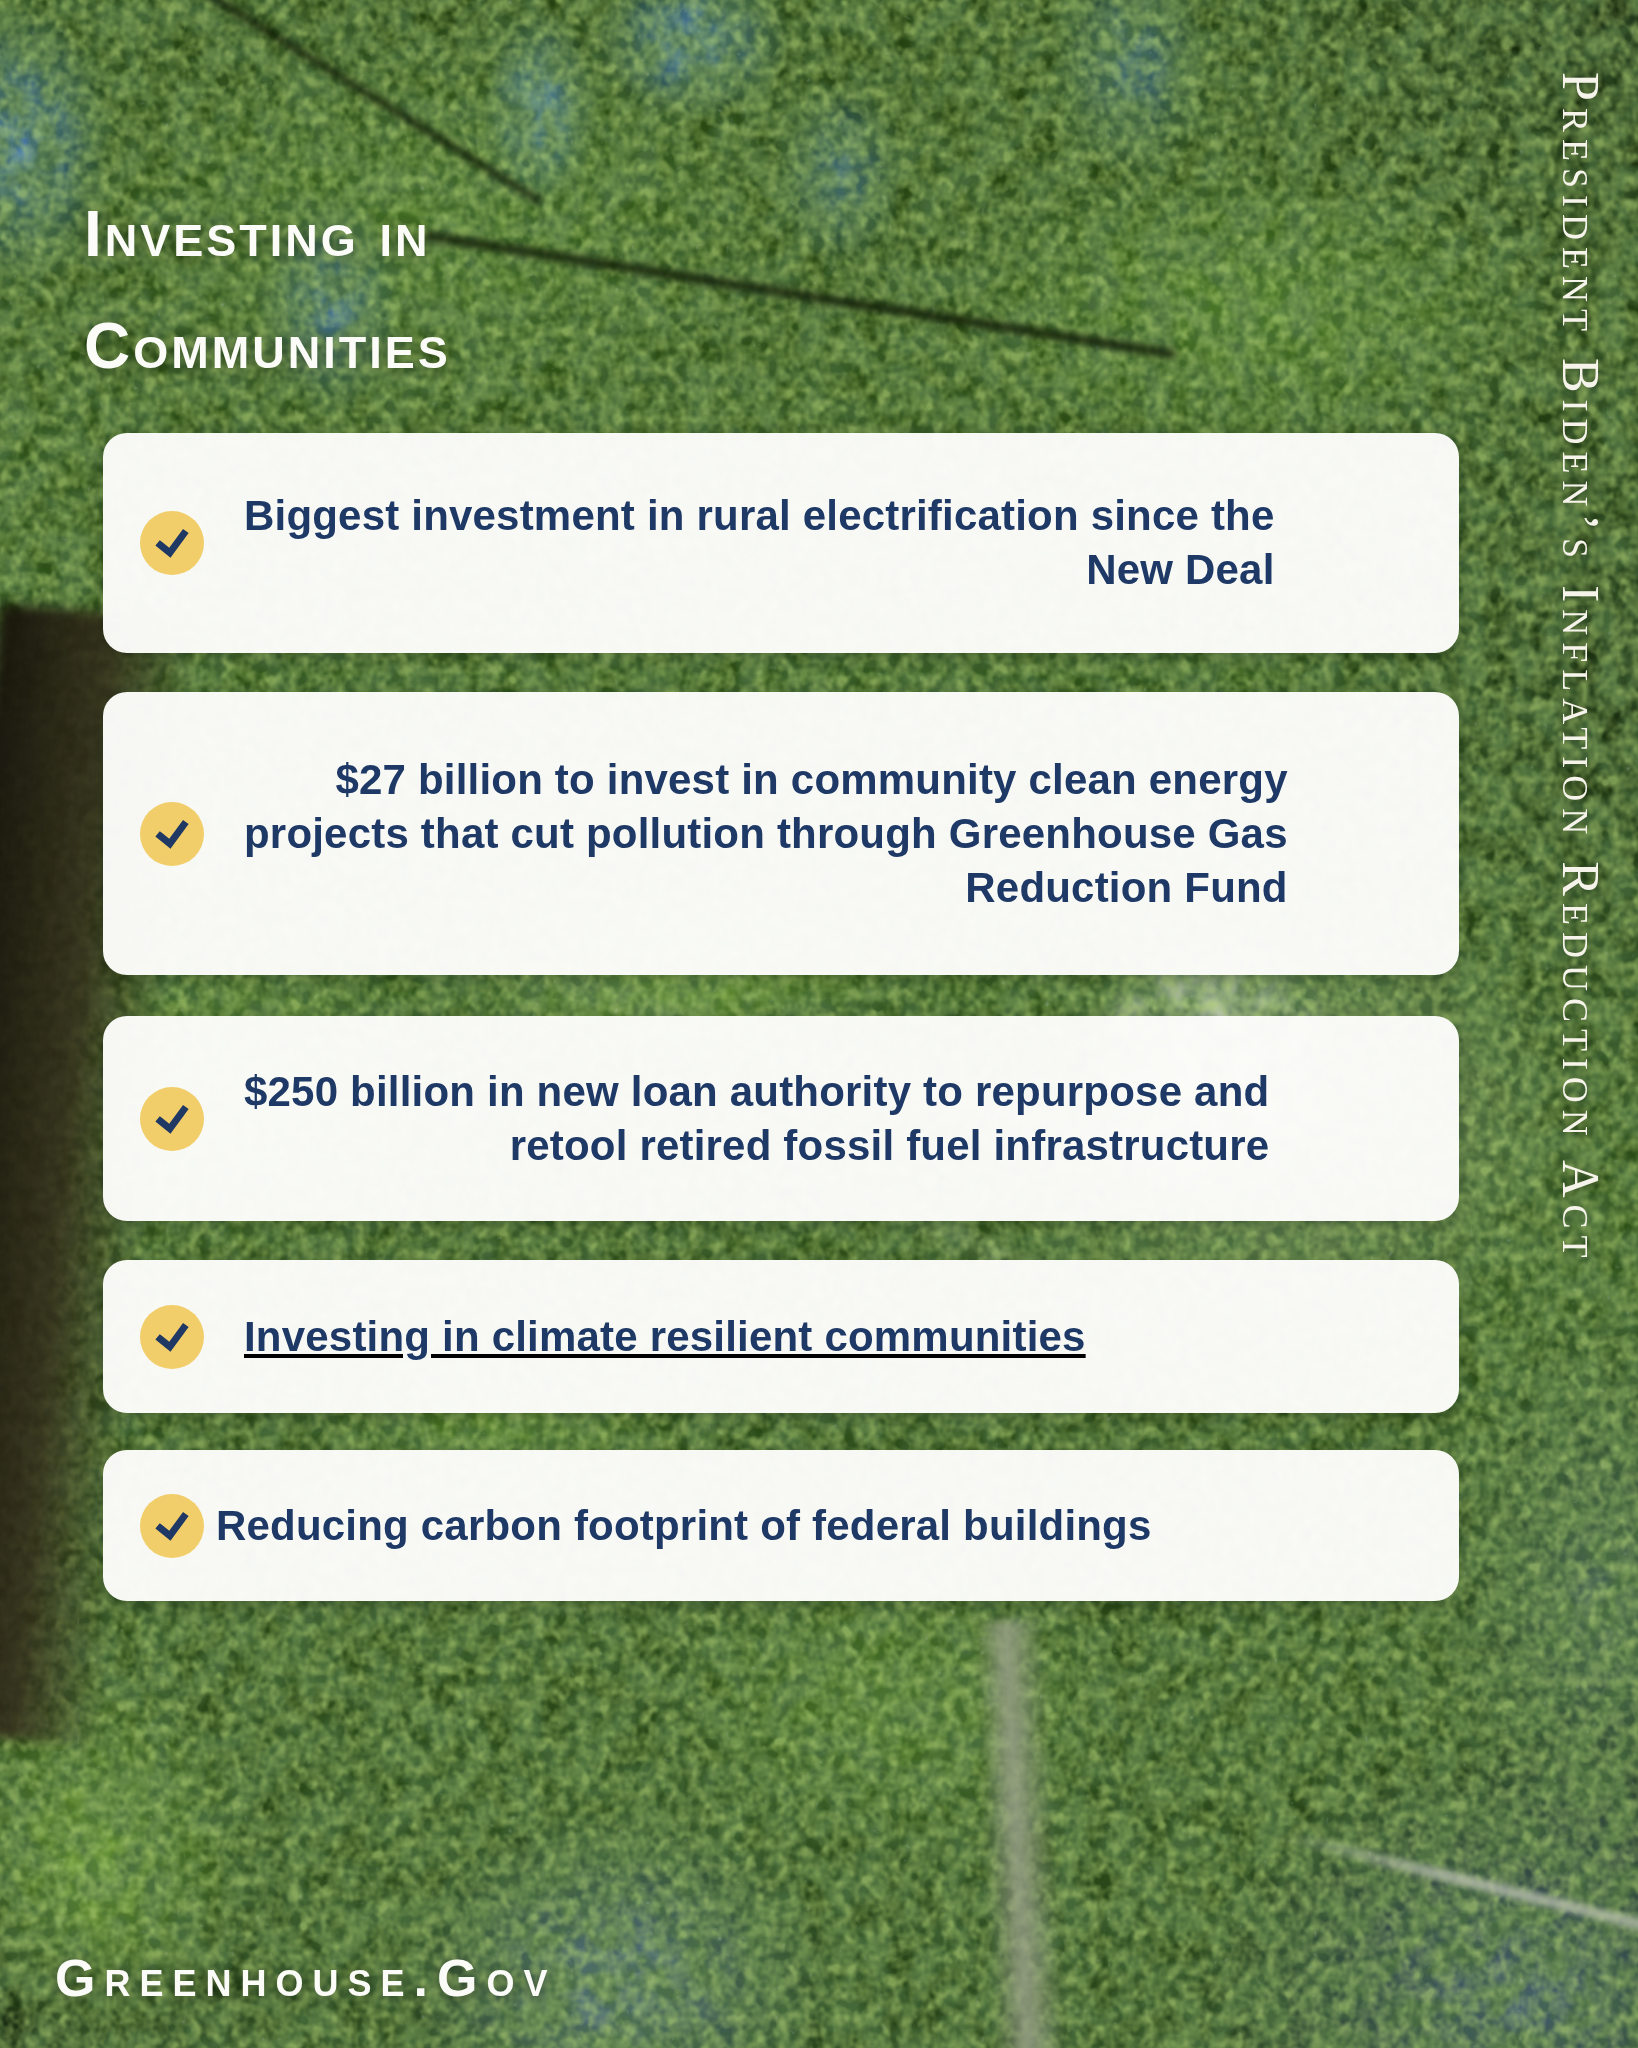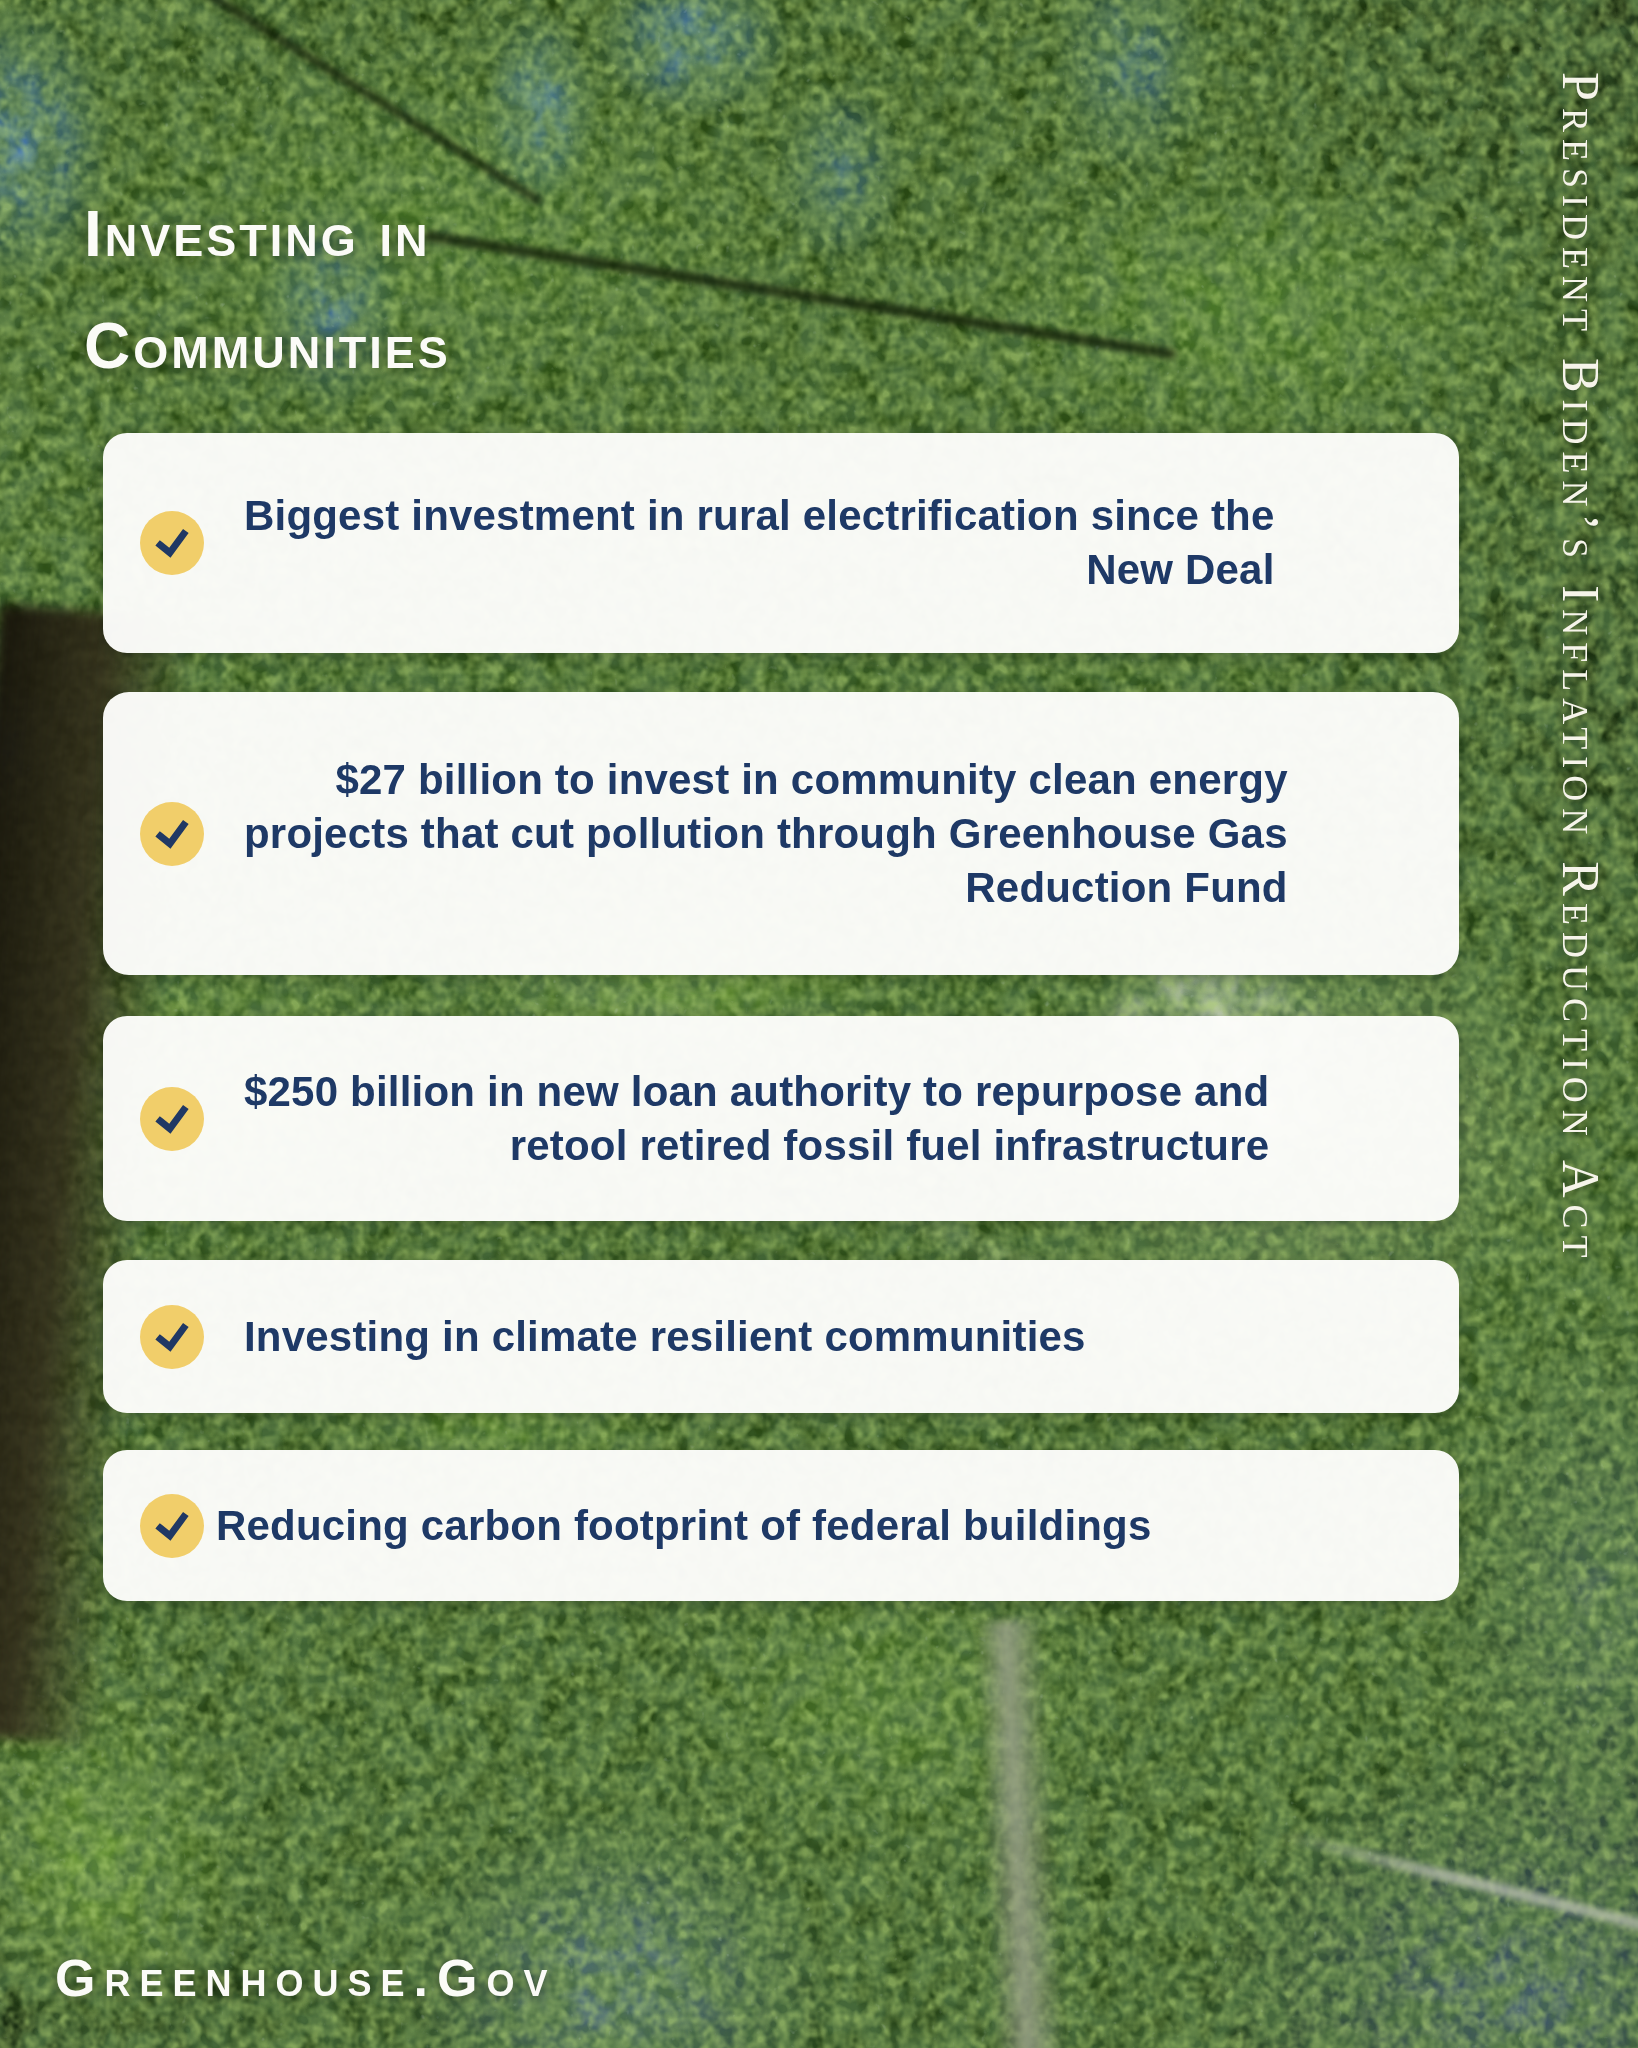--- a/index.html
+++ b/index.html
@@ -90,24 +90,24 @@
   .cards{position:absolute;left:103px;top:433px;width:1356px;text-align:right;}
   .card{
     background:rgba(253,253,251,0.97);
     border-radius:24px;
     box-shadow:0 4px 18px rgba(8,18,6,0.28);
     display:flex;align-items:center;gap:40px;
     padding:0 34px 0 37px;
     box-sizing:border-box;
   }
   .card-h1{min-height:220px;margin-bottom:39px;}
-  .card-h2{min-height:283px;margin-bottom:41px;border-radius:26px;}
+  .card-h2{min-height:283px;margin-bottom:41px;}
   .card-h3{min-height:205px;margin-bottom:39px;}
   .card-h4{min-height:156px;margin-bottom:44px;}
-  .card-h5{min-height:153px;margin-bottom:37px;}
+  .card-h5{min-height:153px;margin-bottom:37px;text-decoration:underline;}
   .card-h6{min-height:151px;margin-bottom:9px;gap:12px;}
   .check{
     flex:0 0 64px;width:64px;height:64px;border-radius:50%;
     background:#F1CE6A;
     display:flex;align-items:center;justify-content:center;
   }
   .check svg{width:38px;height:38px;transform:rotate(-6deg);}
   .card-text{
     color:#1E3966;
     font-size:42px;font-weight:700;line-height:54px;

